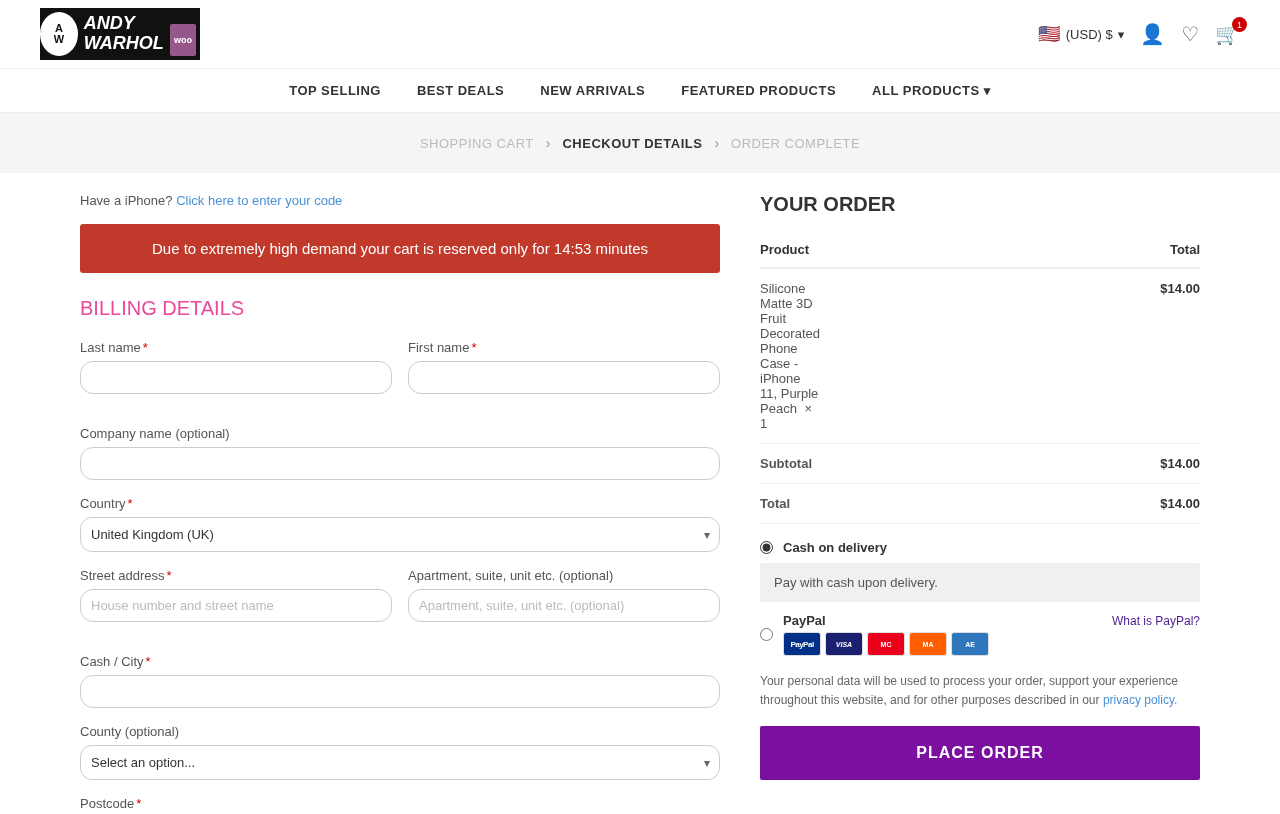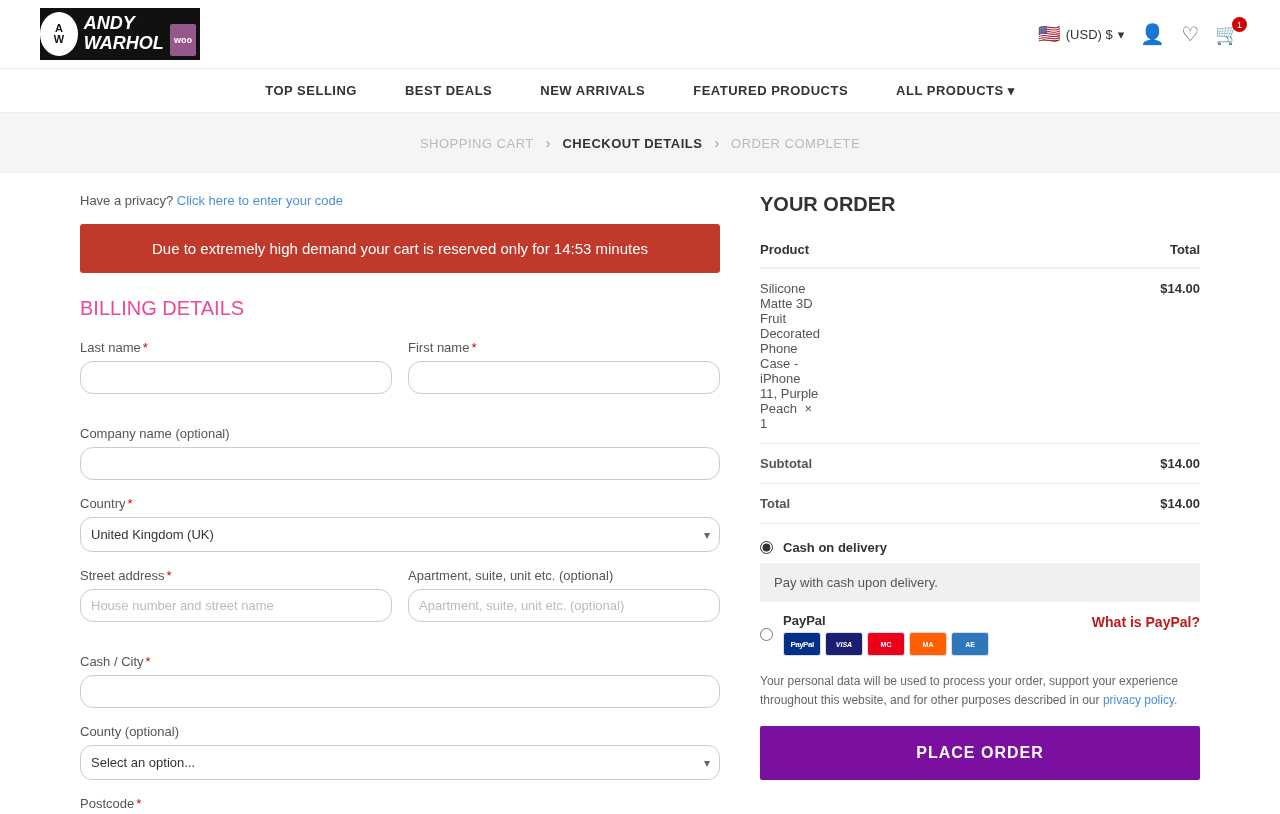--- a/index.html
+++ b/index.html
@@ -14,21 +14,21 @@
     .header-search input { border: none; outline: none; flex: 1; font-size: 13px; color: #999; }
     .search-icon { color: #666; font-size: 15px; cursor: pointer; }
     .header-right { display: flex; align-items: center; gap: 16px; }
     .currency-selector { display: flex; align-items: center; gap: 5px; font-size: 13px; cursor: pointer; }
     .flag { font-size: 18px; }
     .currency-text { color: #333; }
     .header-icon { font-size: 20px; color: #555; cursor: pointer; position: relative; }
     .cart-badge { position: absolute; top: -5px; right: -7px; background: #c00; color: #fff; font-size: 9px; width: 15px; height: 15px; border-radius: 50%; display: flex; align-items: center; justify-content: center; }
 
     
-    .nav { background: #fff; border-bottom: 1px solid #eee; display: flex; justify-content: center; gap: 48px; padding: 14px 0; }
+    .nav { background: #fff; border-bottom: 1px solid #eee; display: flex; justify-content: center; gap: 36px; padding: 14px 0; }
     .nav-item { font-size: 13px; font-weight: 600; color: #333; cursor: pointer; text-transform: uppercase; letter-spacing: 0.5px; display: flex; align-items: center; gap: 4px; }
 
     
     .breadcrumb { background: #f5f5f5; padding: 22px 0; display: flex; justify-content: center; align-items: center; gap: 12px; }
     .bc-item { font-size: 13px; color: #999; text-transform: uppercase; letter-spacing: 0.5px; }
     .bc-item.active { color: #333; font-weight: 600; }
     .bc-item.inactive { color: #bbb; }
     .bc-arrow { color: #999; font-size: 14px; }
 
     
@@ -73,21 +73,21 @@
     .payment-option input[type="radio"] { cursor: pointer; accent-color: #333; }
     .payment-label { font-size: 13px; font-weight: 600; color: #333; }
     .payment-desc { background: #f0f0f0; padding: 12px 14px; font-size: 13px; color: #555; border-radius: 2px; margin-bottom: 10px; }
     .paypal-cards { display: flex; gap: 4px; margin-top: 4px; align-items: center; }
     .card-img { height: 24px; width: 38px; border: 1px solid #ddd; border-radius: 3px; display: flex; align-items: center; justify-content: center; font-size: 7px; font-weight: bold; }
     .card-pp { background: #003087; color: #fff; }
     .card-visa { background: #1a1f71; color: #fff; }
     .card-mc { background: #eb001b; color: #fff; }
     .card-ma { background: #ff5f00; color: #fff; }
     .card-ae { background: #2e77bc; color: #fff; }
-    .paypal-right { margin-left: auto; font-size: 14px; color: #b91c1c; cursor: pointer; white-space: nowrap; align-self: flex-start; padding-top: 2px; font-weight: bold; }
+    .paypal-right { margin-left: auto; font-size: 12px; color: #4c1d95; cursor: pointer; white-space: nowrap; align-self: flex-start; padding-top: 2px; }
 
     
     .privacy-note { font-size: 12px; color: #666; line-height: 1.6; margin-top: 16px; margin-bottom: 16px; }
     .privacy-link { color: #4a90d9; cursor: pointer; text-decoration: none; }
 
     
     .place-order-btn { width: 100%; background: #7b0fa0; color: #fff; border: none; padding: 18px; font-size: 16px; font-weight: 700; letter-spacing: 1px; text-transform: uppercase; cursor: pointer; border-radius: 2px; }
 
     .paypal-row { display: flex; align-items: center; margin-bottom: 10px; }
     .paypal-content { flex: 1; }
@@ -144,21 +144,21 @@
   <span class="bc-item active">CHECKOUT DETAILS</span>
   <span class="bc-arrow">›</span>
   <span class="bc-item inactive">ORDER COMPLETE</span>
 </div>
 
 <div class="main">
 
   <div class="left">
 
     <div class="coupon-line">
-      <span>Have a privacy?</span>
+      <span>Have a iPhone?</span>
       <a class="coupon-link">Click here to enter your code</a>
     </div>
 
     <div class="timer-banner">
       <span>Due to extremely high demand your cart is reserved only for 14:53 minutes</span>
     </div>
 
     <h2 class="section-title">BILLING DETAILS</h2>
 
     <div class="form-row">

